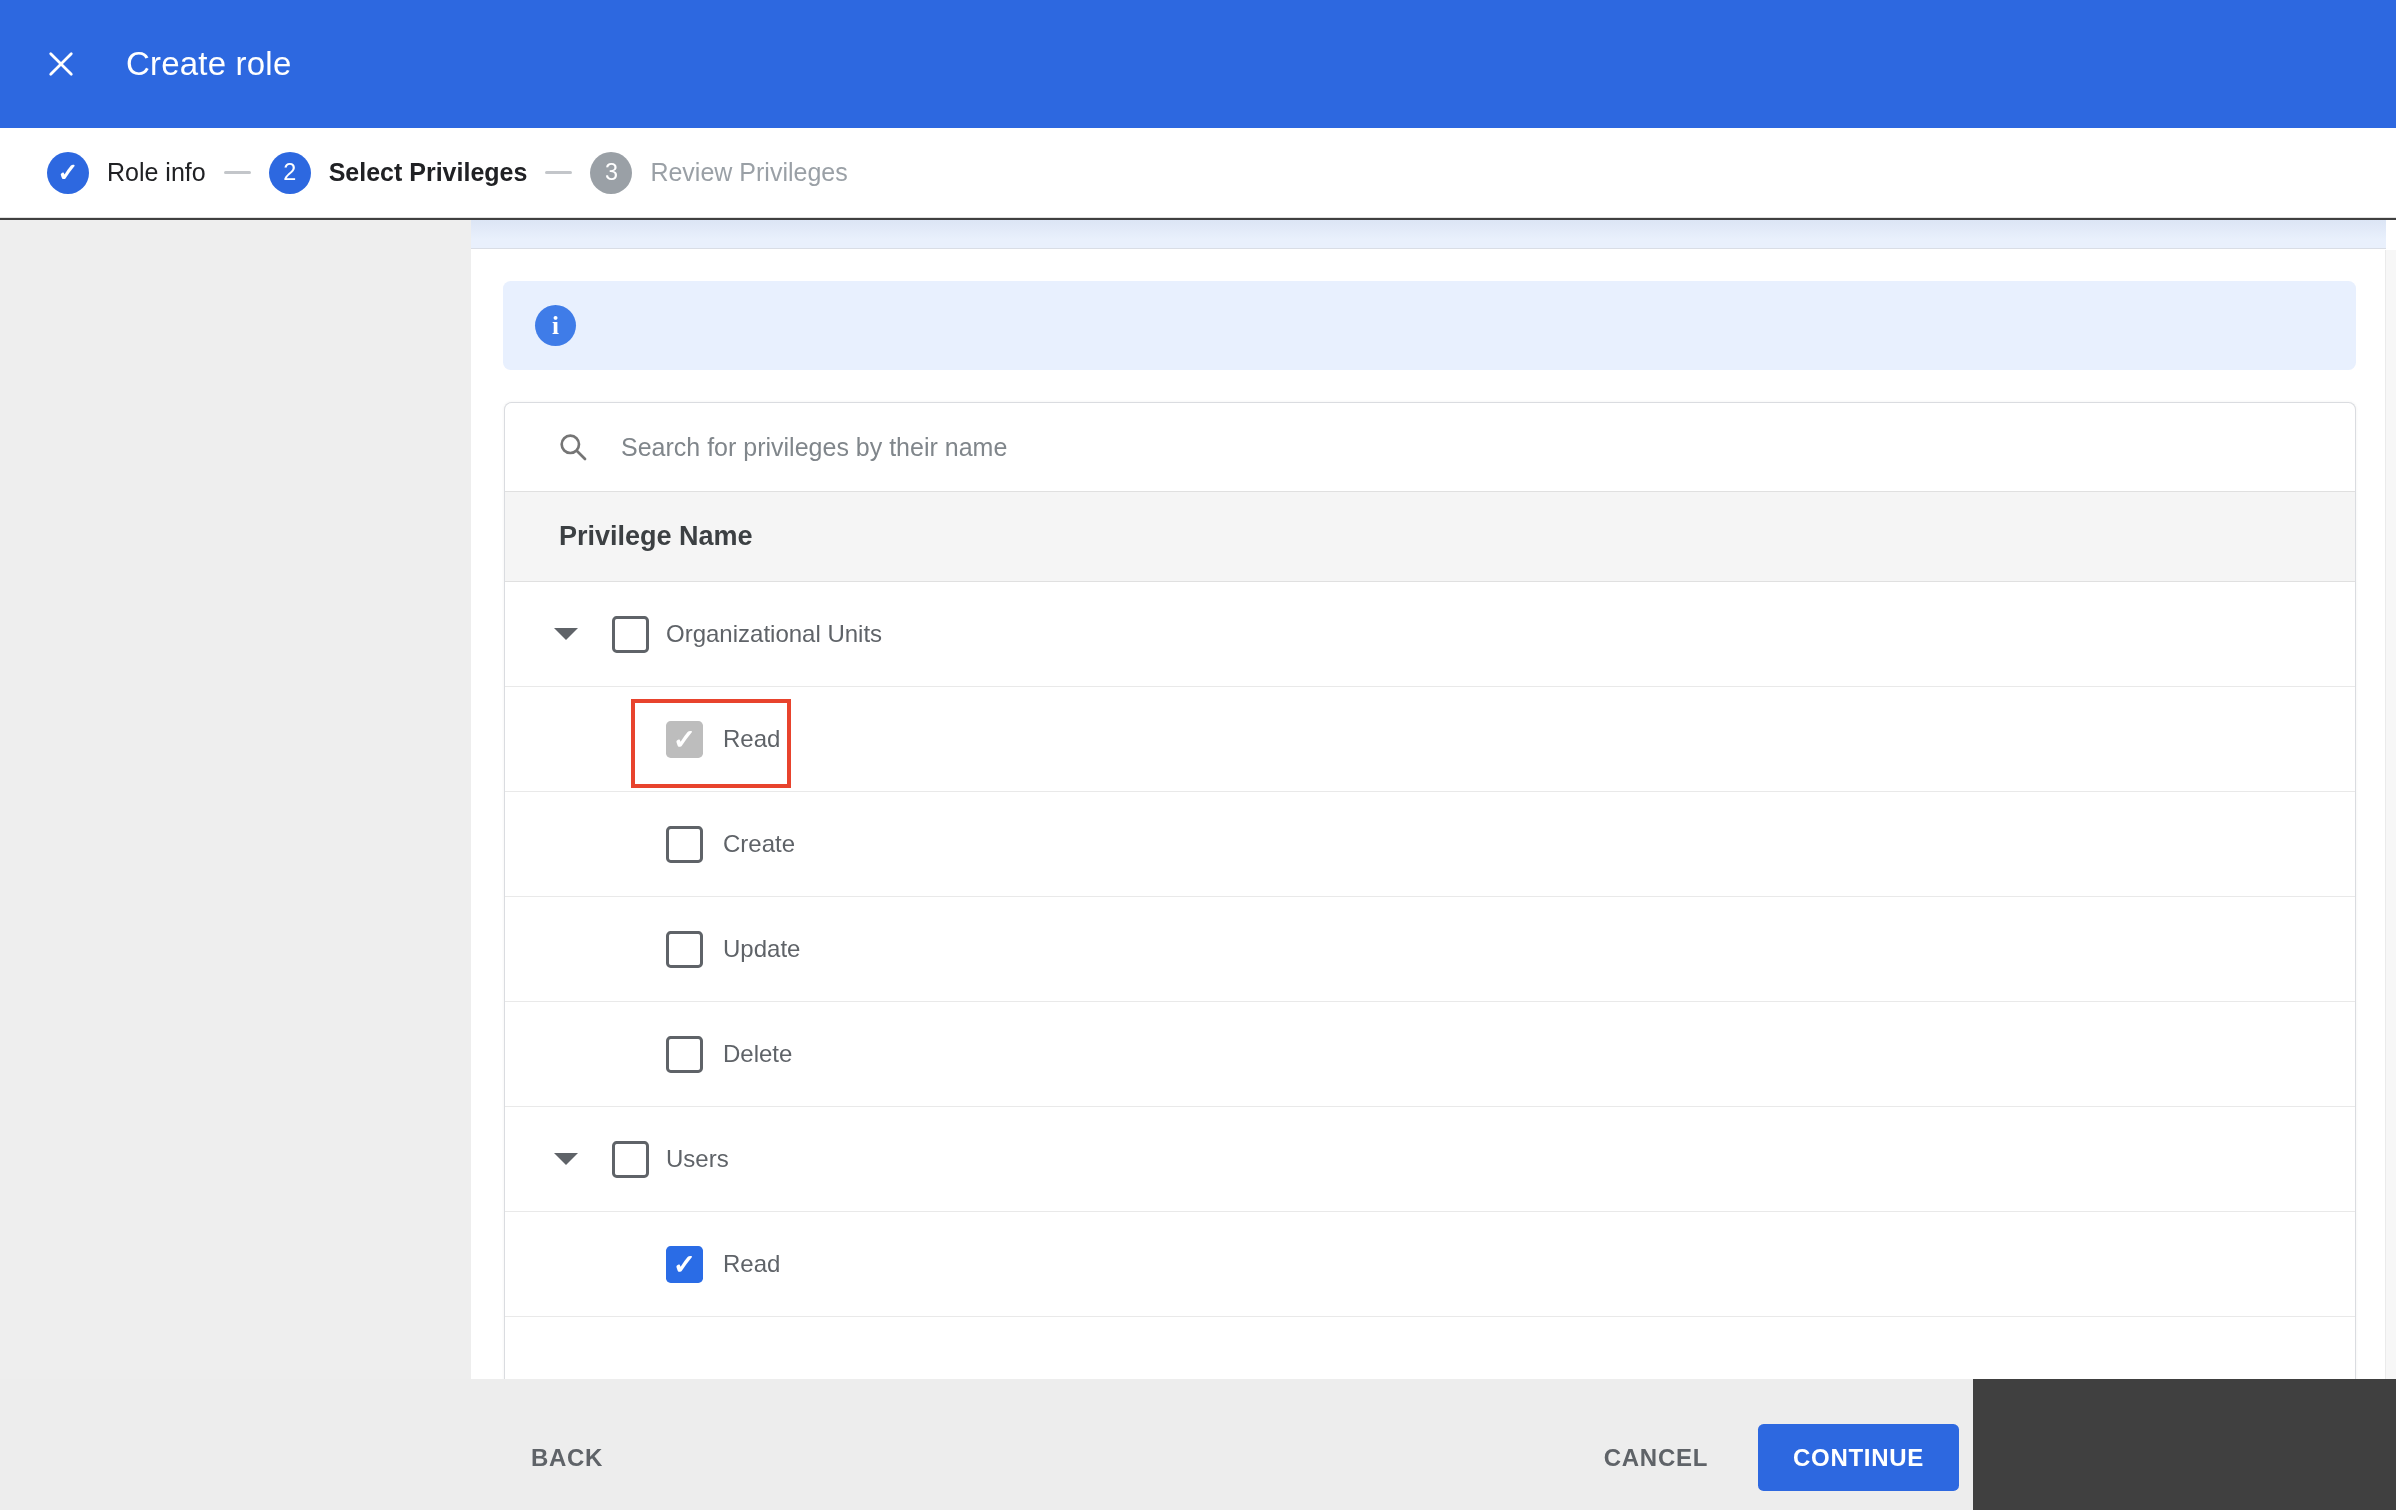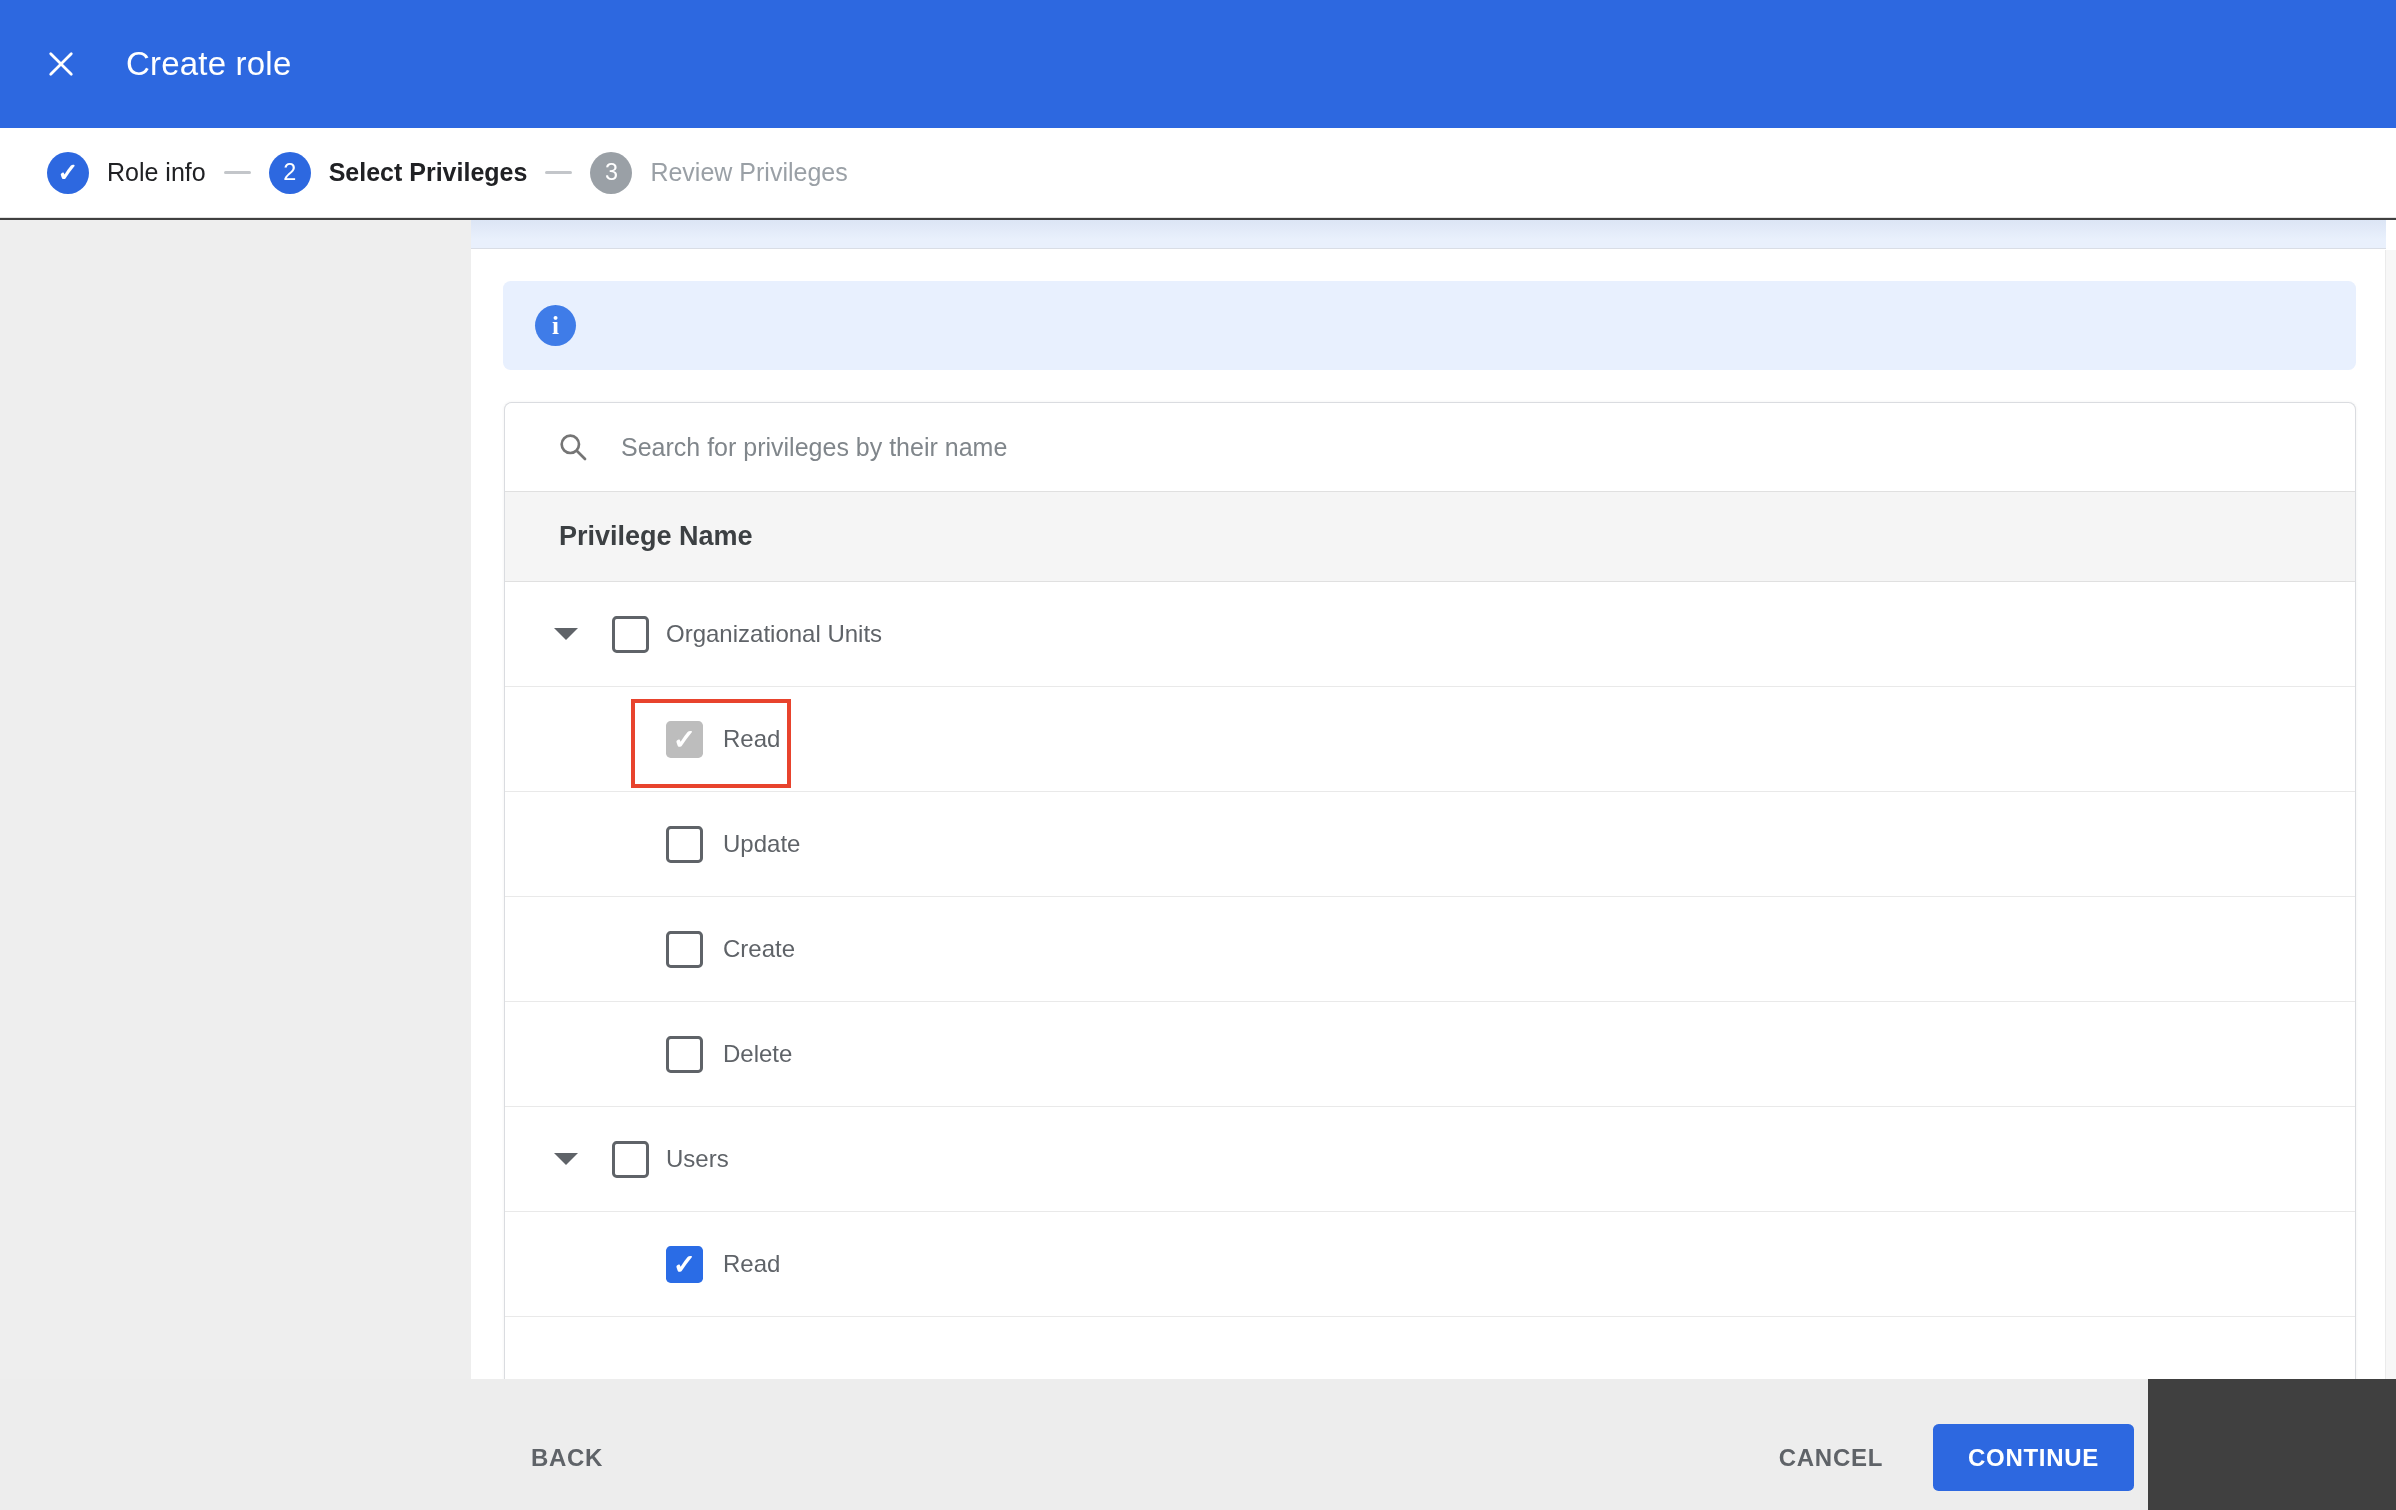--- a/index.html
+++ b/index.html
@@ -54,21 +54,21 @@
   .cb-disabled-checked{background:#bdbdbd;}
   .cb-parent{left:107px;}
   .cb-child{left:161px;}
   .cb-glyph{color:#fff;font-size:28px;font-weight:700;line-height:1;}
   .row-label{position:absolute;top:50%;transform:translateY(-50%);font-size:24px;color:#5f6368;cursor:pointer;}
   .lab-parent{left:161px;}
   .lab-child{left:218px;}
   .highlight-box{position:absolute;left:126px;top:12px;width:160px;height:89px;border:4.7px solid var(--highlight-red);box-sizing:border-box;}
 
   
-  .footer{position:absolute;left:0;top:1379px;width:2148px;height:131px;background:var(--footer-gray);}
+  .footer{position:absolute;left:0;top:1379px;width:1973px;height:131px;background:var(--footer-gray);}
   .text-btn{position:absolute;top:45px;height:67px;line-height:67px;font-size:24px;font-weight:700;letter-spacing:0.7px;color:#5f6368;cursor:pointer;}
   .back-btn{left:531px;}
   .cancel-btn{right:265px;}
   .continue-btn{position:absolute;right:14px;top:45px;width:201px;height:67px;border:none;border-radius:5.6px;background:var(--primary-blue);color:#fff;font-size:24px;font-weight:700;letter-spacing:0.7px;cursor:pointer;font-family:"Liberation Sans",sans-serif;}
 </style>
 </head>
 <body>
 
 <div id="app">
 
@@ -128,25 +128,25 @@
           </div>
           <div class="row">
             <div class="highlight-box"></div>
             <div class="cb cb-child cb-disabled-checked">
               <div class="cb-glyph">✓</div>
             </div>
             <div class="row-label lab-child">Read</div>
           </div>
           <div class="row">
             <div class="cb cb-child cb-un"></div>
-            <div class="row-label lab-child">Update</div>
+            <div class="row-label lab-child">Create</div>
           </div>
           <div class="row">
             <div class="cb cb-child cb-un"></div>
-            <div class="row-label lab-child">Create</div>
+            <div class="row-label lab-child">Update</div>
           </div>
           <div class="row">
             <div class="cb cb-child cb-un"></div>
             <div class="row-label lab-child">Delete</div>
           </div>
           <div class="row">
             <div class="tri"></div>
             <div class="cb cb-parent cb-un"></div>
             <div class="row-label lab-parent">Users</div>
           </div>

